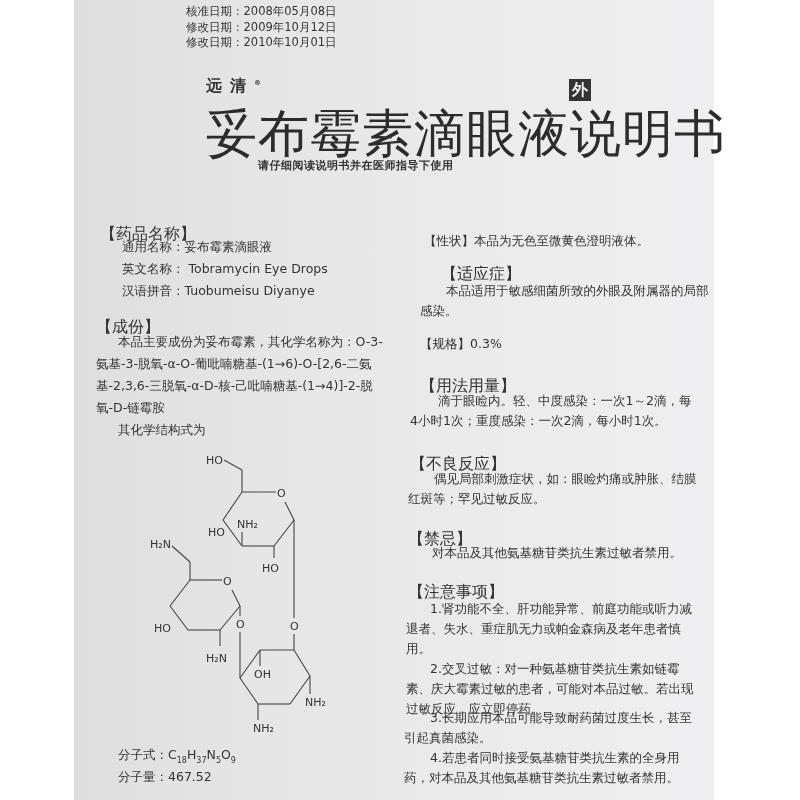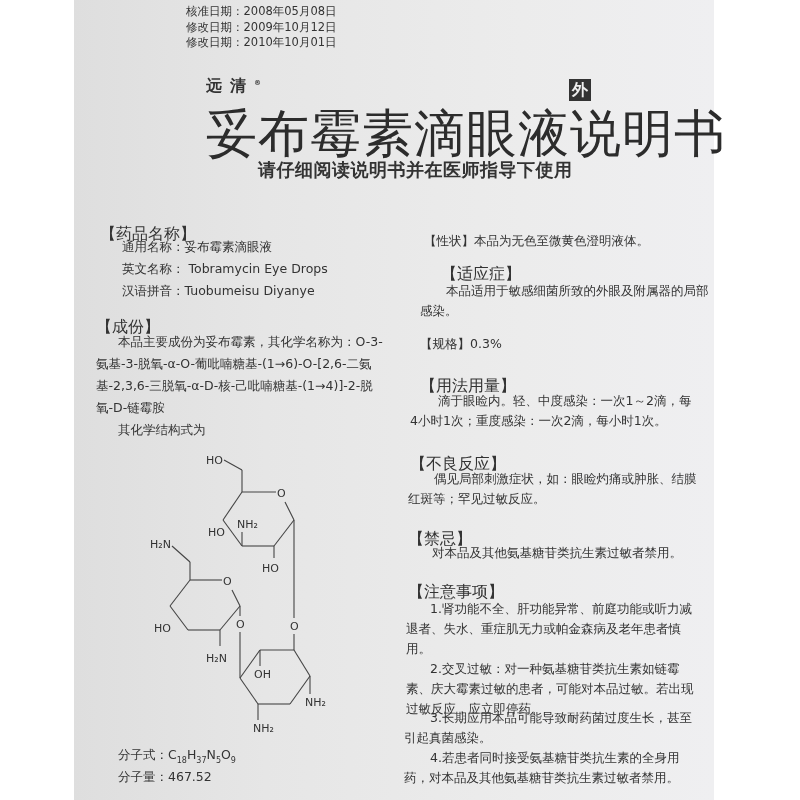--- a/index.html
+++ b/index.html
@@ -11,21 +11,21 @@
     position: absolute; left: 74px; top: 0; width: 640px; height: 800px;
     background: linear-gradient(90deg, #dedede 0%, #e6e6e6 30%, #ececec 70%, #efeff1 100%);
   }
   .abs { position: absolute; white-space: nowrap; }
   .dates { left: 146px; top: 4px; font-size: 11.5px; line-height: 15.5px; color: #333; margin-left: 40px; }
   .brand { left: 206px; top: 76px; font-size: 16px; font-weight: bold; letter-spacing: 8px; color: #333; }
   .brand sup { font-size: 7px; letter-spacing: 0; }
   .badge { left: 569px; top: 79px; width: 22px; height: 22px; background: #333; color: #eee;
     font-size: 16px; line-height: 22px; text-align: center; font-weight: bold; }
   .title { left: 206px; top: 100px; font-size: 51px; letter-spacing: 1px; color: #2c2c2c; }
-  .subtitle { left: 258px; top: 158px; font-size: 18px; font-weight: bold; color: #333; letter-spacing: 0.5px; }
+  .subtitle { left: 258px; top: 158px; font-size: 11px; font-weight: bold; color: #333; letter-spacing: 0.5px; }
   .hdr { font-size: 16px; color: #333; }
   .txt { font-size: 12.5px; color: #333; line-height: 21px; }
   .formula sub { font-size: 8px; }
   svg.chem { position: absolute; left: 140px; top: 440px; }
   svg.chem text { font-family: "DejaVu Sans", sans-serif; font-size: 11px; fill: #333; }
   svg.chem line, svg.chem polyline { stroke: #444; stroke-width: 1.1; fill: none; }
 </style>
 </head>
 <body>
 

